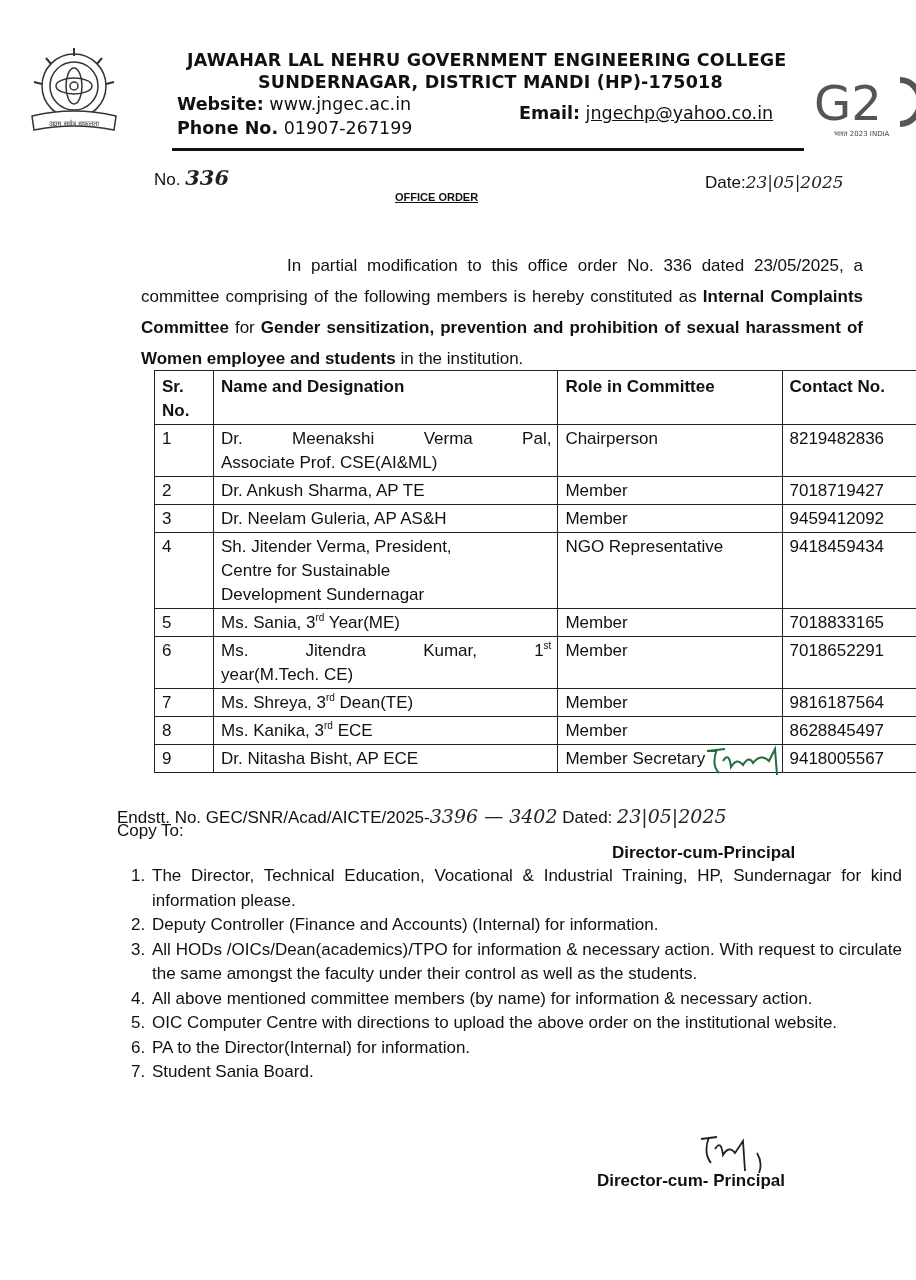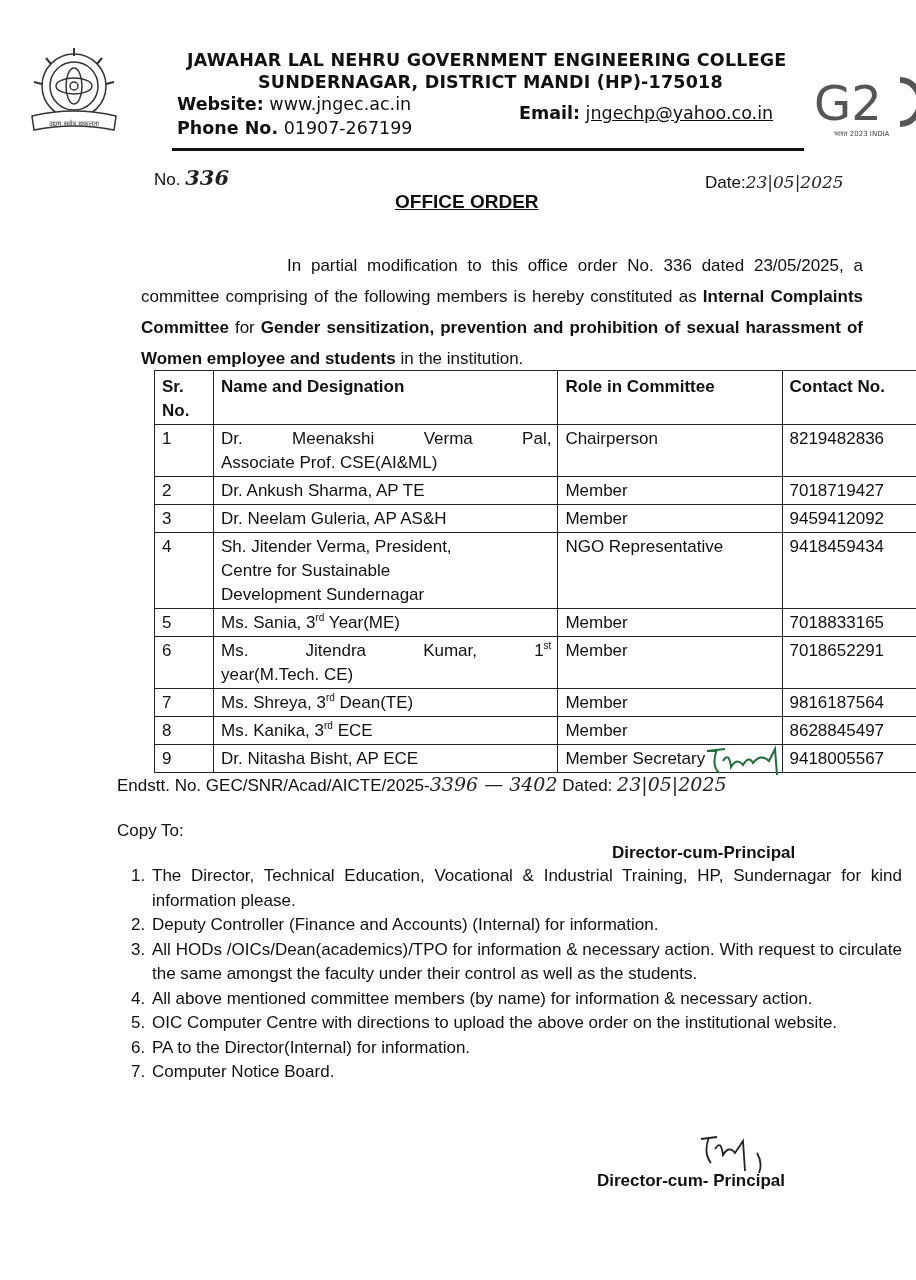--- a/index.html
+++ b/index.html
@@ -17,21 +17,21 @@
   .hdr-email .val { text-decoration: underline; }
   b.lbl { font-weight: bold; }
   #rule { left: 172px; top: 148px; width: 632px; height: 3px; background: #111; }
 
   
   .no-label { left: 154px; top: 165px; font-size: 17px; font-family: "Liberation Sans", sans-serif; }
   .hand { font-family: "DejaVu Serif", serif; font-style: italic; color: #222; }
   .no-val { font-size: 21px; font-weight: bold; }
   .date-wrap { left: 705px; top: 172px; font-size: 17px; font-family: "Liberation Sans", sans-serif; white-space: nowrap; }
   .date-val { font-size: 17px; }
-  .office-order { left: 395px; top: 191px; font-family: "Liberation Sans", sans-serif; font-weight: bold; font-size: 19px; text-decoration: underline; }
+  .office-order { left: 395px; top: 191px; font-family: "Liberation Sans", sans-serif; font-weight: bold; font-size: 11px; text-decoration: underline; }
 
   
   .para { left: 141px; top: 250px; width: 722px; font-family: "Liberation Sans", sans-serif; font-size: 17px; line-height: 31px; text-align: justify; }
   .para .indent { display: inline-block; width: 146px; }
   .para b { font-weight: bold; }
 
   
   table#committee { position: absolute; left: 126px; top: 370px; width: 810px; border-collapse: collapse; font-family: "Liberation Sans", sans-serif; font-size: 17px; margin-left: 28px; }
   #committee th, #committee td { border: 1.5px solid #222; vertical-align: top; padding: 2px 6px 1px 7px; text-align: left; line-height: 24px; }
   #committee th { font-weight: bold; padding-top: 4px; }
@@ -39,21 +39,21 @@
   #committee col.c2 { width: 315px; }
   #committee col.c3 { width: 205px; }
   #committee col.c4 { width: 166px; }
   .just { text-align: justify; text-align-last: justify; display: block; }
   sup { font-size: 10px; line-height: 0; }
   .name-line { display: block; }
 
   
   .sig1 { left: 703px; top: 743px; width: 110px; height: 34px; }
   .dcp1 { left: 612px; top: 808px; font-family: "Liberation Sans", sans-serif; font-weight: bold; font-size: 17px; margin-top: 35px; }
-  .endstt { left: 117px; top: 773px; font-family: "Liberation Sans", sans-serif; font-size: 17px; white-space: nowrap; }
+  .endstt { left: 117px; top: 805px; font-family: "Liberation Sans", sans-serif; font-size: 17px; white-space: nowrap; }
   .endstt .hand { font-size: 19px; }
   .copyto { left: 117px; top: 821px; font-family: "Liberation Sans", sans-serif; font-size: 17px; }
 
   ol#copy-list { position: absolute; left: 108px; top: 852px; width: 752px; margin: 12px; padding: 0 0 0 30px; font-family: "Liberation Sans", sans-serif; font-size: 17px; line-height: 24.5px; text-align: justify; }
   ol#copy-list li { padding-left: 2px; }
 
   .sig2 { left: 697px; top: 1133px; width: 100px; height: 42px; }
   .dcp2 { left: 597px; top: 1171px; font-family: Liberation Sans, sans-serif; font-weight: bold; font-size: 17px; }
 </style>
 </head>
@@ -213,21 +213,21 @@
 </div>
 <div class="abs copyto">Copy To:</div>
 
 <ol id="copy-list">
   <li>The Director, Technical Education, Vocational &amp; Industrial Training, HP, Sundernagar for kind information please.</li>
   <li>Deputy Controller (Finance and Accounts) (Internal) for information.</li>
   <li>All HODs /OICs/Dean(academics)/TPO for information &amp; necessary action. With request to circulate the same amongst the faculty under their control as well as the students.</li>
   <li>All above mentioned committee members (by name) for information &amp; necessary action.</li>
   <li>OIC Computer Centre with directions to upload the above order on the institutional website.</li>
   <li>PA to the Director(Internal) for information.</li>
-  <li>Computer Notice Board.</li>
+  <li>Student Sania Board.</li>
 </ol>
 
 <div class="abs sig2">
   <svg width="100" height="42" viewBox="0 0 100 42">
     <path d="M4 6 L20 4 M12 4 Q6 20 14 30 M18 16 Q24 6 26 22 Q32 12 38 20 L46 8 L48 38 M60 20 Q66 30 62 40" fill="none" stroke="#222" stroke-width="1.8"></path>
   </svg>
 </div>
 <div class="abs dcp2">Director-cum- Principal</div>
 
 </body></html>

